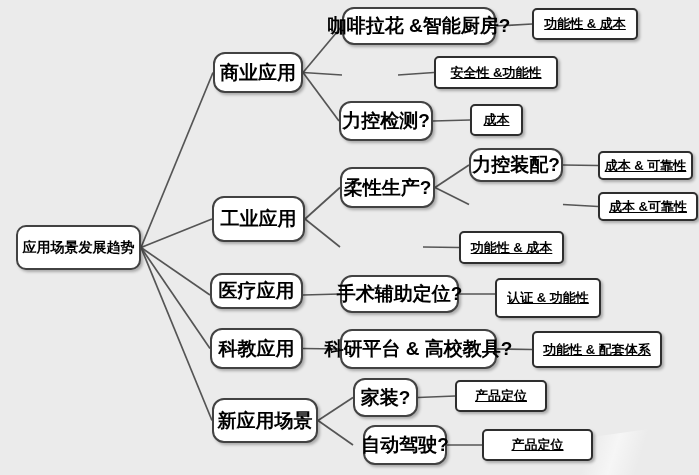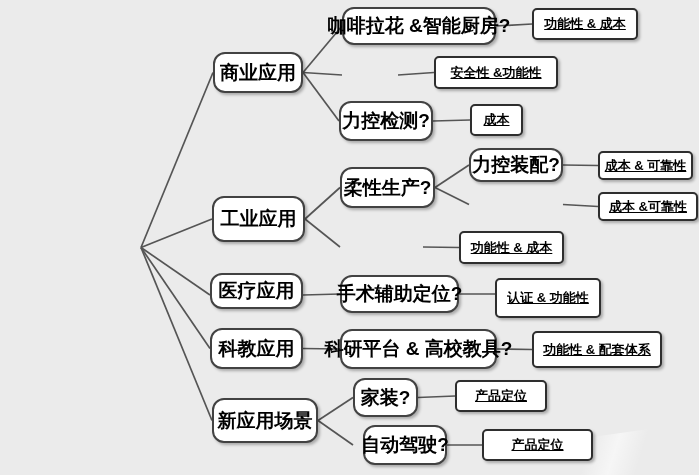--- a/index.html
+++ b/index.html
@@ -68,20 +68,21 @@
       <line x1="459" y1="294" x2="495" y2="294" stroke="#555555" stroke-width="1.7"></line>
       <line x1="303" y1="348.5" x2="340" y2="349" stroke="#555555" stroke-width="1.7"></line>
       <line x1="497" y1="349" x2="532" y2="349.5" stroke="#555555" stroke-width="1.7"></line>
       <line x1="318" y1="420.5" x2="353" y2="397.5" stroke="#555555" stroke-width="1.7"></line>
       <line x1="318" y1="420.5" x2="353" y2="445" stroke="#555555" stroke-width="1.7"></line>
       <line x1="418" y1="397.5" x2="455" y2="396" stroke="#555555" stroke-width="1.7"></line>
       <line x1="445" y1="445" x2="482" y2="445" stroke="#555555" stroke-width="1.7"></line>
     </svg>
   <div class="streak"></div>
 
+  <div class="node root" id="n-root" style="left:16px;top:225px;width:125px;height:45px">应用场景发展趋势</div>
 
   <div class="node" id="n-business" style="left:213px;top:52px;width:90px;height:41px">商业应用</div>
   <div class="node" id="n-coffee" style="left:342px;top:7px;width:154px;height:38px">咖啡拉花 &amp;智能厨房?</div>
   <div class="node leaf" id="n-coffee_factor" style="left:532px;top:8px;width:106px;height:32px">功能性 &amp; 成本</div>
   <div class="node leaf" id="n-massage_factor" style="left:434px;top:56px;width:124px;height:33px">安全性 &amp;功能性</div>
   <div class="node" id="n-geek" style="left:339px;top:101px;width:94px;height:40px">力控检测?</div>
   <div class="node leaf" id="n-geek_factor" style="left:470px;top:104px;width:53px;height:32px">成本</div>
 
   <div class="node" id="n-industrial" style="left:212px;top:196px;width:93px;height:46px">工业应用</div>
   <div class="node" id="n-flexible" style="left:340px;top:167px;width:95px;height:41px">柔性生产?</div>

